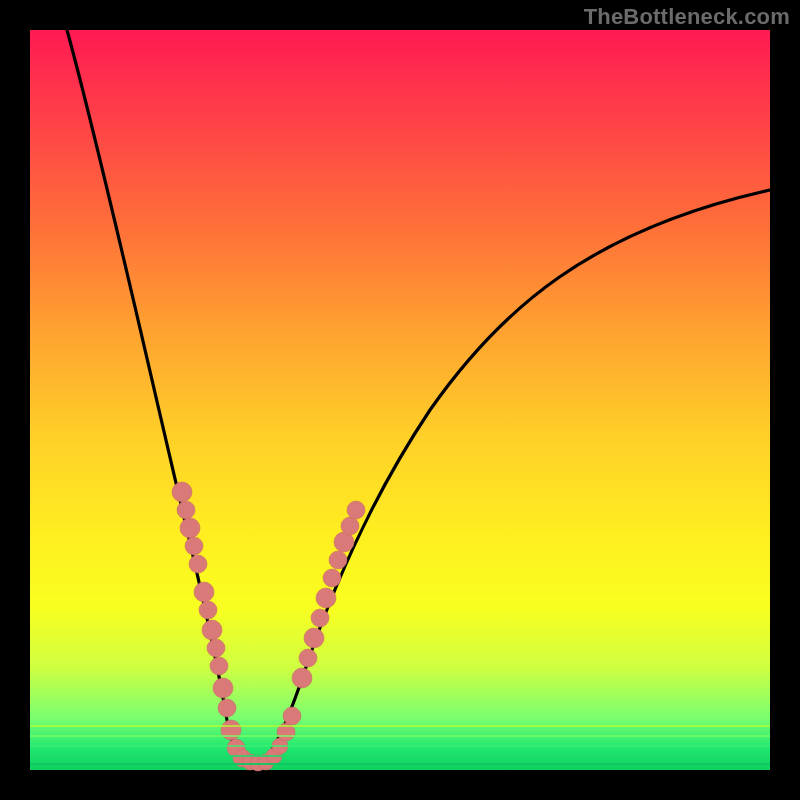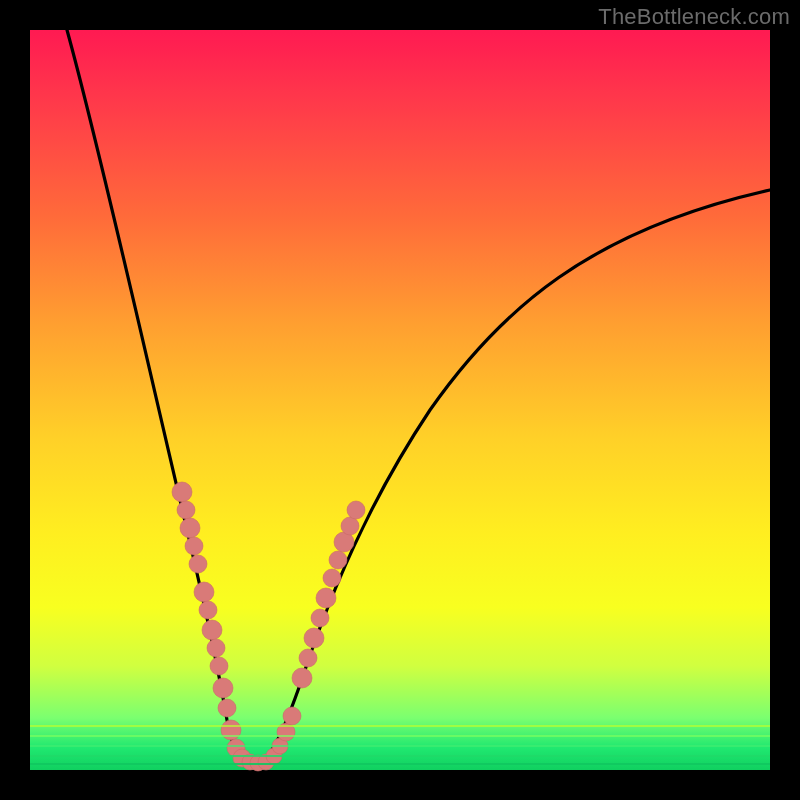--- a/index.html
+++ b/index.html
@@ -36,21 +36,21 @@
       #20e870 97%,
       #10d060 100%
     );
   }
   .watermark {
     position: absolute;
     top: 4px;
     right: 10px;
     color: #6b6b6b;
     font-size: 22px;
-    font-weight: 400;
+    font-weight: 700;
     letter-spacing: 0.2px;
     z-index: 5;
   }
   svg.curve {
     position: absolute;
     left: 0;
     top: 0;
     width: 740px;
     height: 740px;
     overflow: visible;

